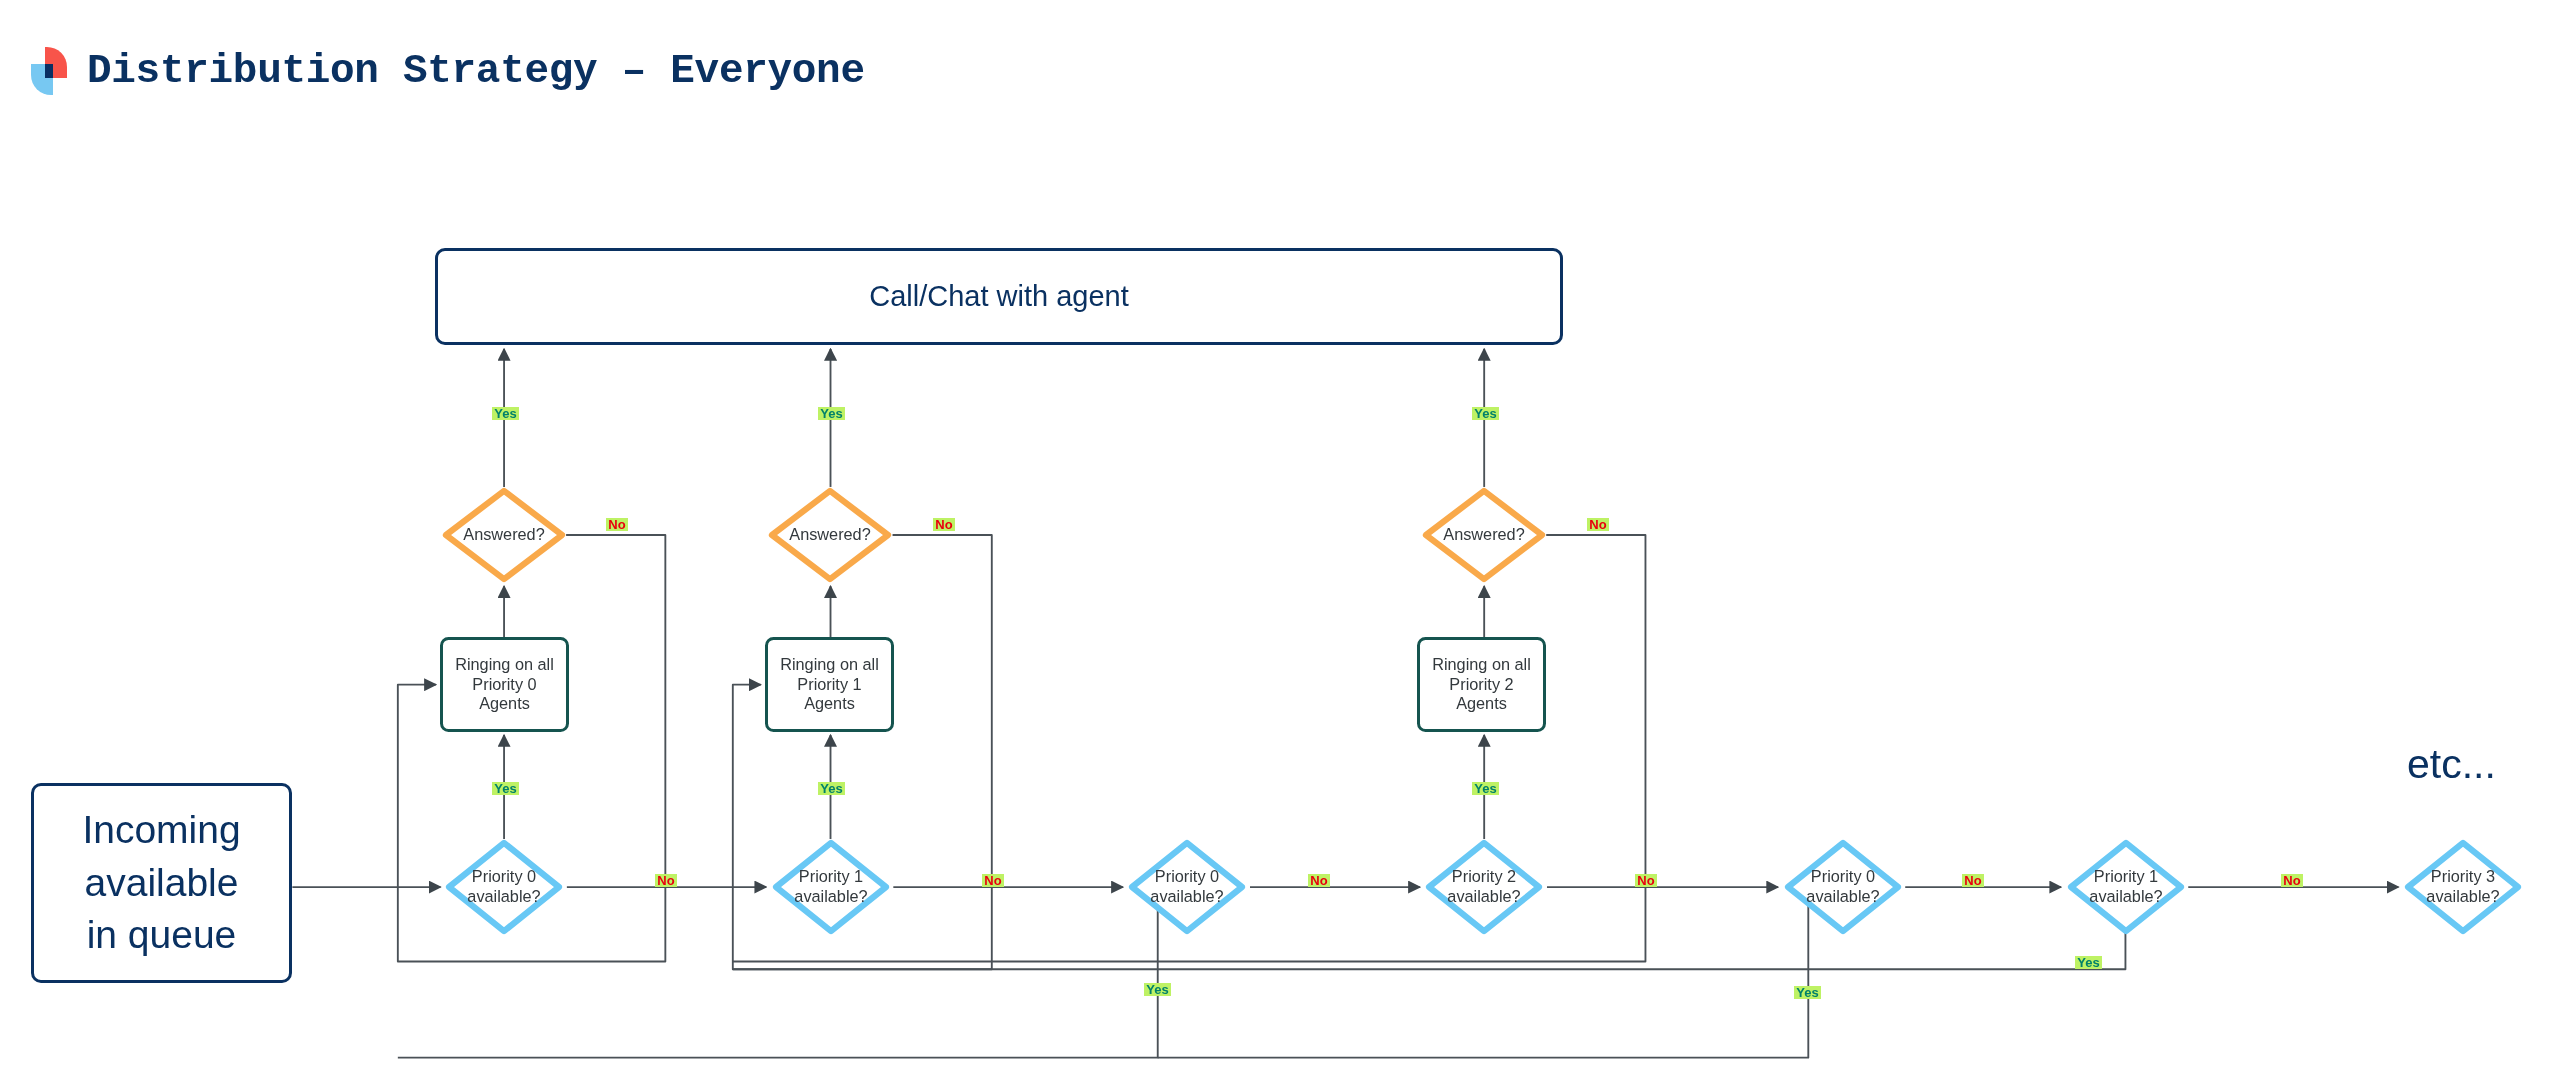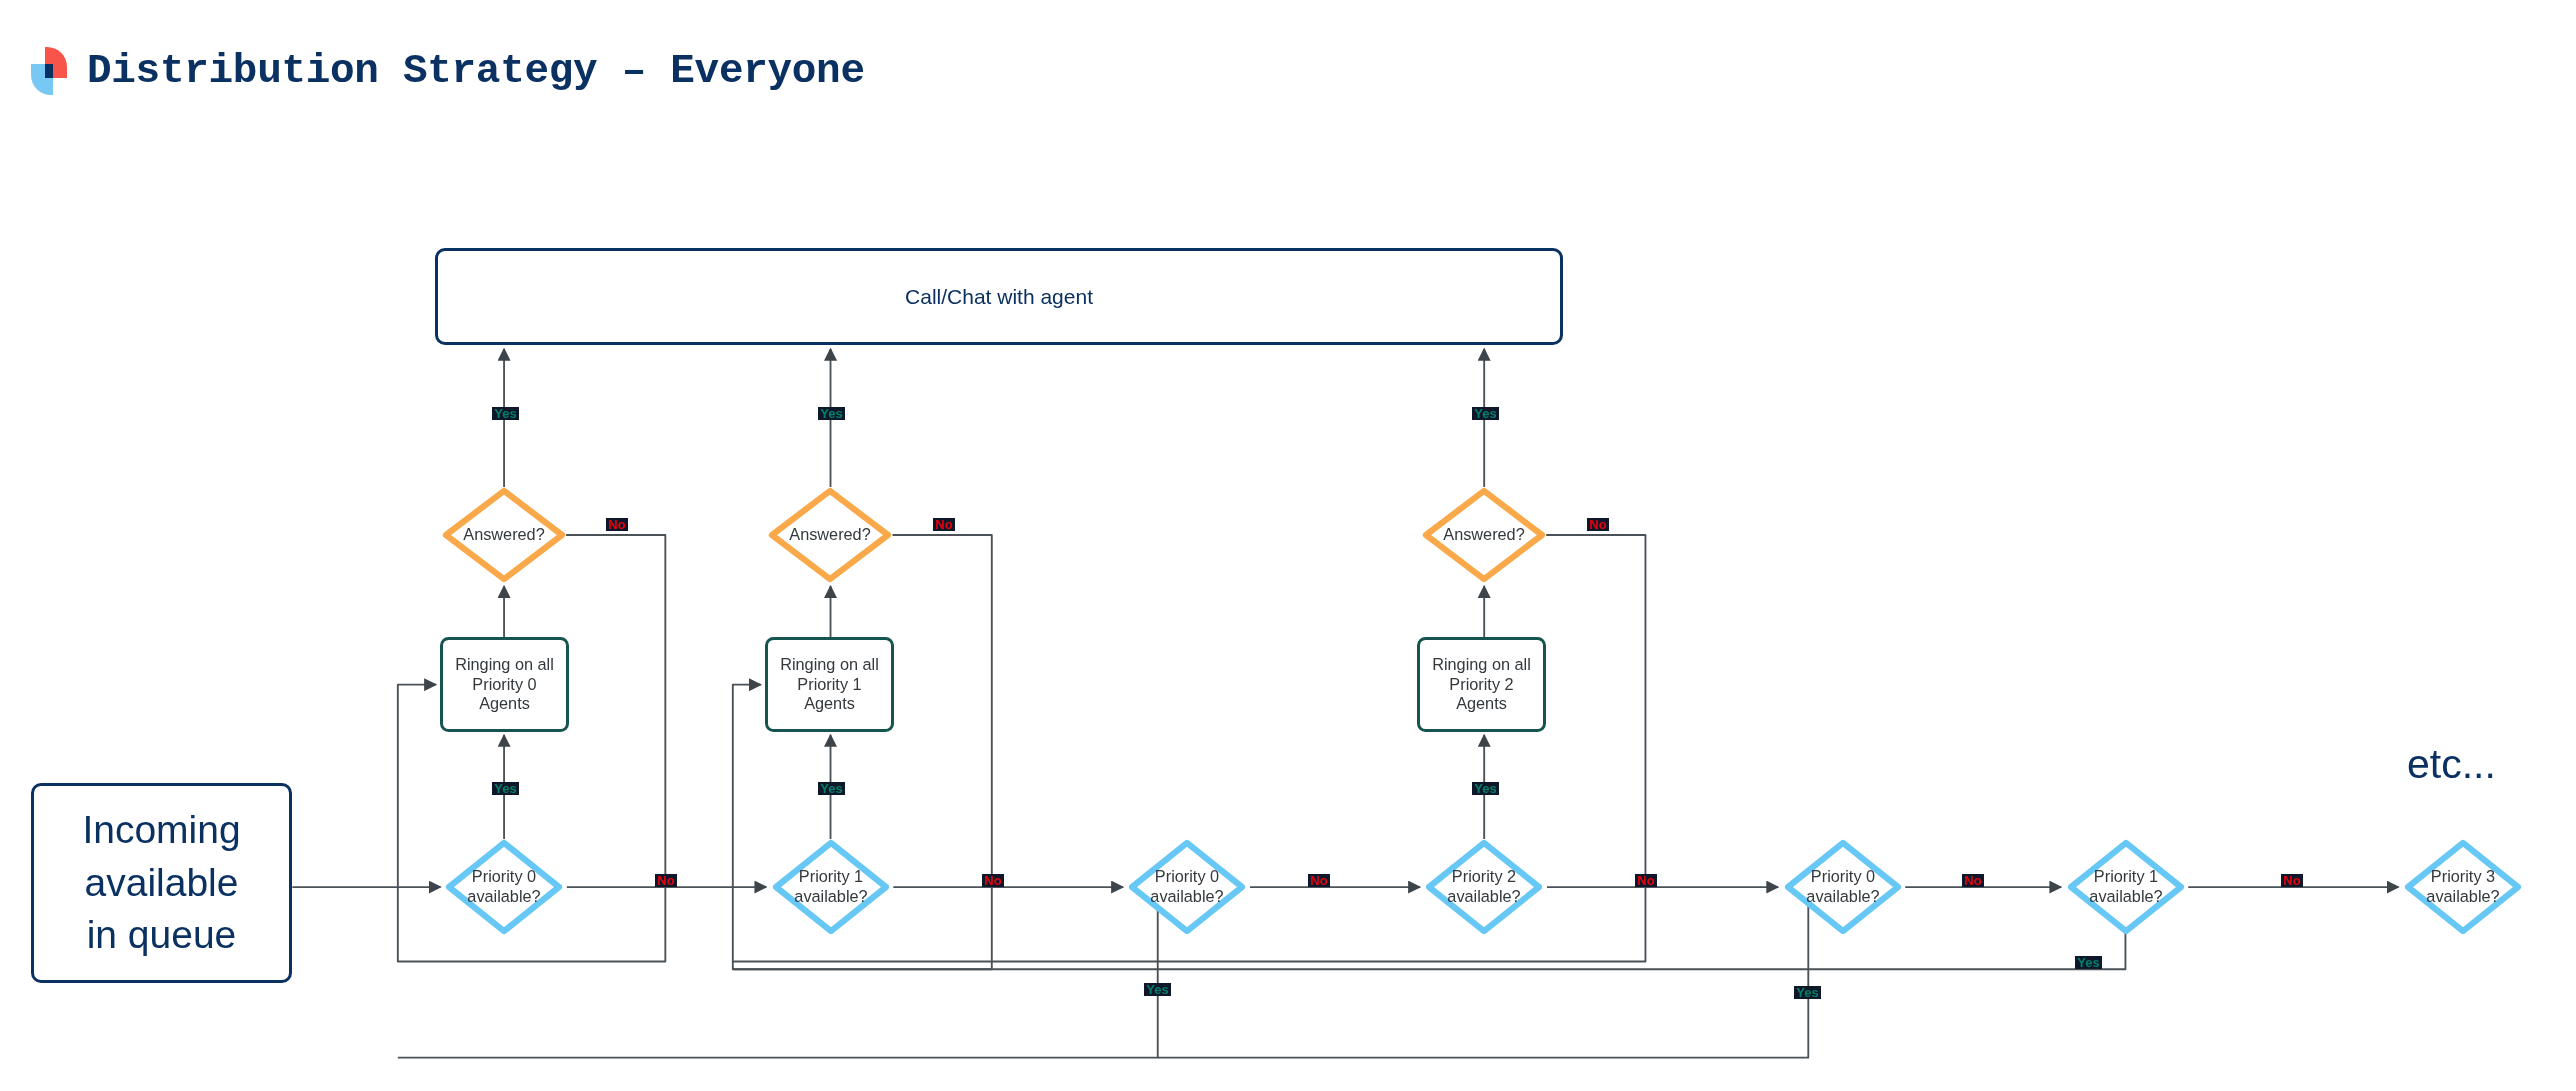--- a/index.html
+++ b/index.html
@@ -86,21 +86,21 @@
   .box-navy {
     border: 3.9px solid #0a3161;
     border-radius: 10px;
     color: #0a3161;
   }
   #call-chat-box {
     left: 435px;
     top: 248px;
     width: 1128px;
     height: 97px;
-    font-size: 21px;
+    font-size: 29px;
   }
   #incoming-box {
     left: 31px;
     top: 783px;
     width: 261px;
     height: 200px;
     font-size: 39px;
     line-height: 1.35;
   }
 
@@ -148,21 +148,21 @@
   #pri-0c { left: 1784px; top: 839px; }
   #pri-1b { left: 2067px; top: 839px; }
   #pri-3  { left: 2404px; top: 839px; }
 
   
   .edge-label {
     position: absolute;
     font-size: 13px;
     font-weight: bold;
     white-space: nowrap;
-    background: #0f172a;
+    background: #bef264;
     padding: 0 2.3px;
     line-height: 1;
   }
   .lbl-yes { color: #00816a; }
   .lbl-no  { color: #e8000d; }
 
   
   #etc-text {
     position: absolute;
     left: 2407px;

